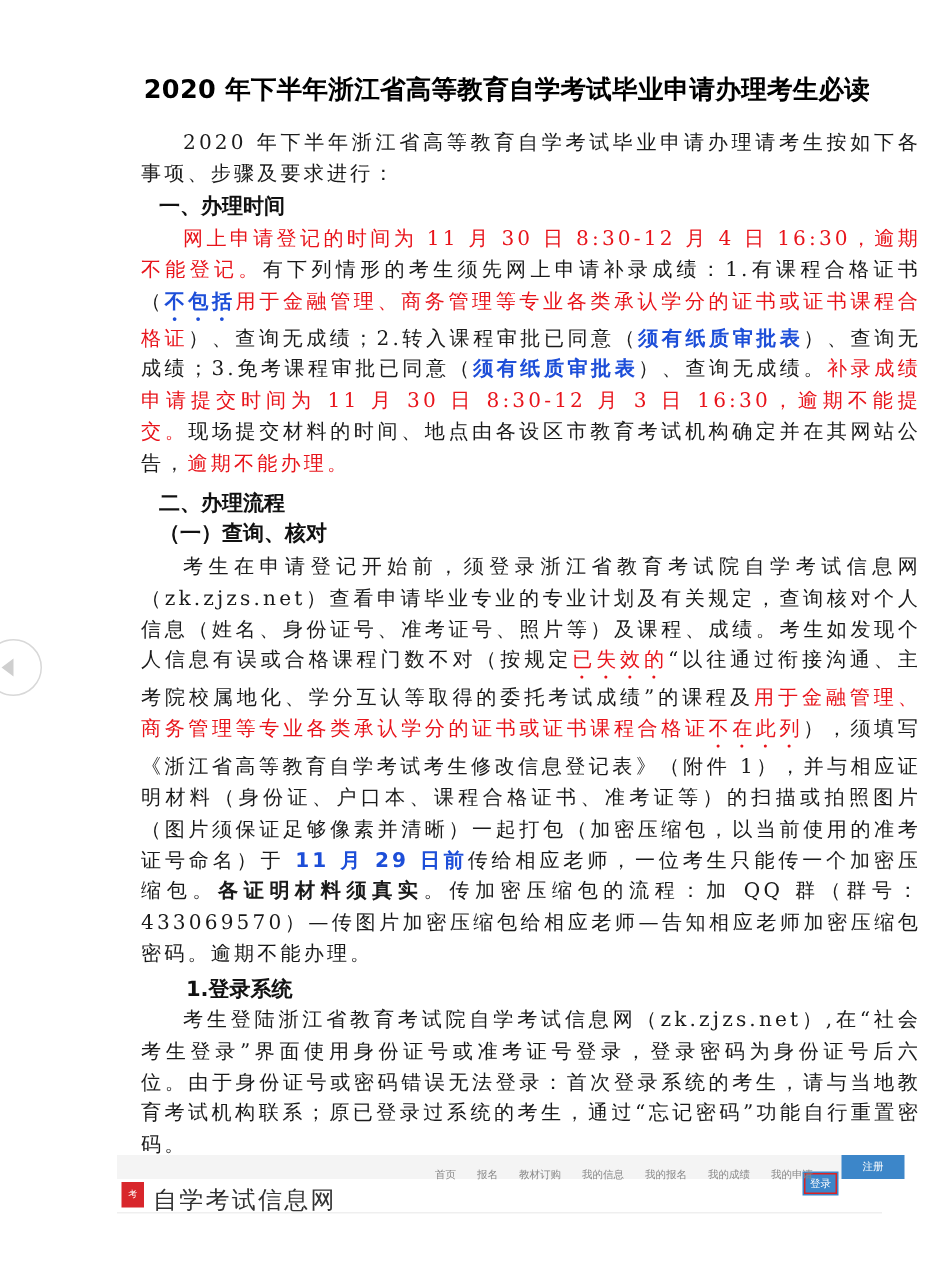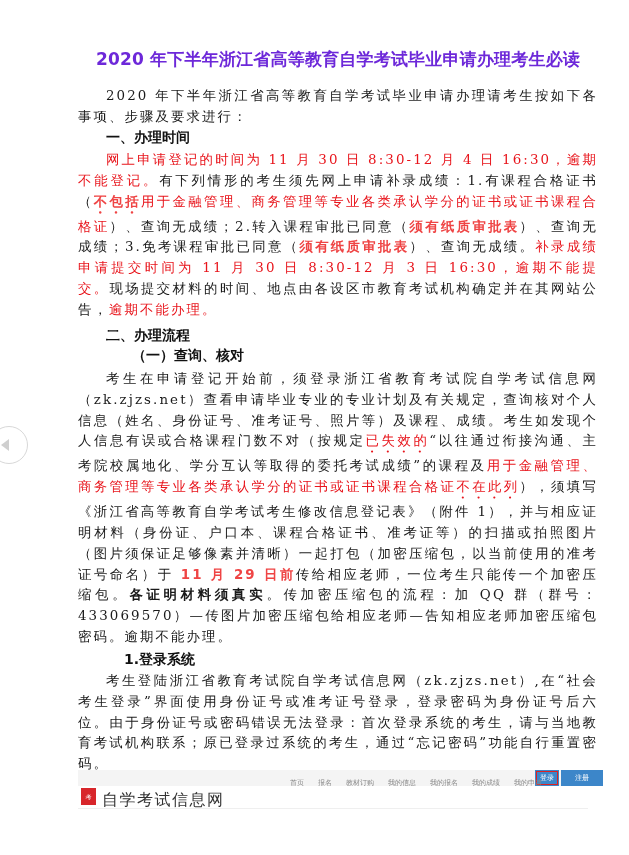--- a/index.html
+++ b/index.html
@@ -1,34 +1,34 @@
 <!DOCTYPE html>
 <html><head>
 <meta charset="utf-8">
 <style>
   html, body { margin:0; padding:0; background:#ffffff; }
   body { width:629px; height:855px; position:relative; overflow:hidden;
          font-family:"DejaVu Serif", serif; color:#1a1a1a; }
   .doc { position:absolute; left:78px; top:0; width:520px; }
   .title { position:absolute; top:48px; left:0; width:520px; text-align:center;
-           font-family:"DejaVu Sans", sans-serif; font-size:17px; font-weight:bold; color:#6d28d9; letter-spacing:0.2px; white-space:nowrap; }
+           font-family:"DejaVu Sans", sans-serif; font-size:17px; font-weight:bold; color:#000000; letter-spacing:0.2px; white-space:nowrap; }
   .para { position:absolute; left:0; width:520px; font-size:13.4px; line-height:20.8px;
           letter-spacing:2.1px; text-align:justify; }
-  .indent { text-indent:28px; }
+  .indent { text-indent:28px;margin-left:16px; }
   .h1 { position:absolute; font-family:"DejaVu Sans", sans-serif; font-weight:bold; font-size:14px; color:#111; }
   .red { color:#e8141b; }
-  .redb { color:#ef4444; font-weight:bold; font-family:"DejaVu Sans", sans-serif; }
+  .redb { color:#1d4ed8; font-weight:bold; font-family:"DejaVu Sans", sans-serif; }
   .b { font-weight:bold; font-family:"DejaVu Sans", sans-serif; }
   .dot { text-emphasis: dot; text-emphasis-position: under; -webkit-text-emphasis: dot; -webkit-text-emphasis-position: under; }
   .prev { position:absolute; left:-10px; top:426px; width:36px; height:36px; border:1px solid #d8d8d8; border-radius:50%; }
   .prev .tri { position:absolute; left:10px; top:12px; width:0; height:0; border-top:6px solid transparent; border-bottom:6px solid transparent; border-right:8px solid #cfcfcf; }
   .nav { position:absolute; left:78px; top:770px; width:510px; height:40px; }
   .nav-top { position:absolute; left:0; top:0; width:510px; height:16px; background:#f4f4f4; }
   .btn { position:absolute; top:0; height:16px; font-size:7px; color:#fff; background:#3c86c9; font-family:"DejaVu Sans", sans-serif; line-height:16px; text-align:center; }
-  .login { left:457px; width:24px; outline:1px solid #d22; outline-offset:-2px; }
+  .login { left:457px; width:24px; outline:1px solid #d22; outline-offset:-2px;margin-top:11px; }
   .reg { left:483px; width:42px; }
   .logo { position:absolute; left:3px; top:18px; width:15px; height:17px; background:#d8262b; color:#fff; font-size:6px; text-align:center; line-height:17px; }
   .sitename { position:absolute; left:24px; top:20px; font-size:16px; color:#333; font-family:Liberation Mono, monospace; letter-spacing:1.5px; }
   .menu { position:absolute; left:212px; top:8px; display:flex; gap:14px; font-size:7px; color:#888; font-family:"DejaVu Sans", sans-serif; }
   .nav-line { position:absolute; left:0; top:38px; width:510px; height:1px; background:#efefef; }
 </style>
 </head>
 <body>
 
 <div class="prev">
@@ -40,21 +40,21 @@
 
   <div class="para indent" style="top:86px;">2020 年下半年浙江省高等教育自学考试毕业申请办理请考生按如下各事项、步骤及要求进行：</div>
 
   <div class="h1" style="top:129px; left:28px;">一、办理时间</div>
 
   <div class="para indent" style="top:150px;">
     <span class="red">网上申请登记的时间为 11 月 30 日 8:30-12 月 4 日 16:30，逾期不能登记。</span><span>有下列情形的考生须先网上申请补录成绩：1.有课程合格证书（</span><span class="redb dot">不包括</span><span class="red">用于金融管理、商务管理等专业各类承认学分的证书或证书课程合格证</span><span>）、查询无成绩；2.转入课程审批已同意（</span><span class="redb">须有纸质审批表</span><span>）、查询无成绩；3.免考课程审批已同意（</span><span class="redb">须有纸质审批表</span><span>）、查询无成绩。</span><span class="red">补录成绩申请提交时间为 11 月 30 日 8:30-12 月 3 日 16:30，逾期不能提交。</span><span>现场提交材料的时间、地点由各设区市教育考试机构确定并在其网站公告，</span><span class="red">逾期不能办理。</span>
   </div>
 
   <div class="h1" style="top:327px; left:28px;">二、办理流程</div>
-  <div class="h1" style="top:347px; left:28px;margin-left:26px;">（一）查询、核对</div>
+  <div class="h1" style="top:347px; left:28px;">（一）查询、核对</div>
 
   <div class="para indent" style="top:369px;">
     <span>考生在申请登记开始前，须登录浙江省教育考试院自学考试信息网（zk.zjzs.net）查看申请毕业专业的专业计划及有关规定，查询核对个人信息（姓名、身份证号、准考证号、照片等）及课程、成绩。考生如发现个人信息有误或合格课程门数不对（按规定</span><span class="red dot">已失效的</span><span>“以往通过衔接沟通、主考院校属地化、学分互认等取得的委托考试成绩”的课程及</span><span class="red">用于金融管理、商务管理等专业各类承认学分的证书或证书课程合格证</span><span class="red dot">不在此列</span><span>），须填写《浙江省高等教育自学考试考生修改信息登记表》（附件 1），并与相应证明材料（身份证、户口本、课程合格证书、准考证等）的扫描或拍照图片（图片须保证足够像素并清晰）一起打包（加密压缩包，以当前使用的准考证号命名）于</span><span class="redb"> 11 月 29 日前</span><span>传给相应老师，一位考生只能传一个加密压缩包。</span><span class="b">各证明材料须真实</span><span>。传加密压缩包的流程：加 QQ 群（群号：433069570）—传图片加密压缩包给相应老师—告知相应老师加密压缩包密码。逾期不能办理。</span>
   </div>
 
   <div class="h1" style="top:651px; left:46px;">1.登录系统</div>
   <div class="para indent" style="top:671px;">考生登陆浙江省教育考试院自学考试信息网（zk.zjzs.net）,在“社会考生登录”界面使用身份证号或准考证号登录，登录密码为身份证号后六位。由于身份证号或密码错误无法登录：首次登录系统的考生，请与当地教育考试机构联系；原已登录过系统的考生，通过“忘记密码”功能自行重置密码。</div>
 </div>
 
 <div class="nav">

